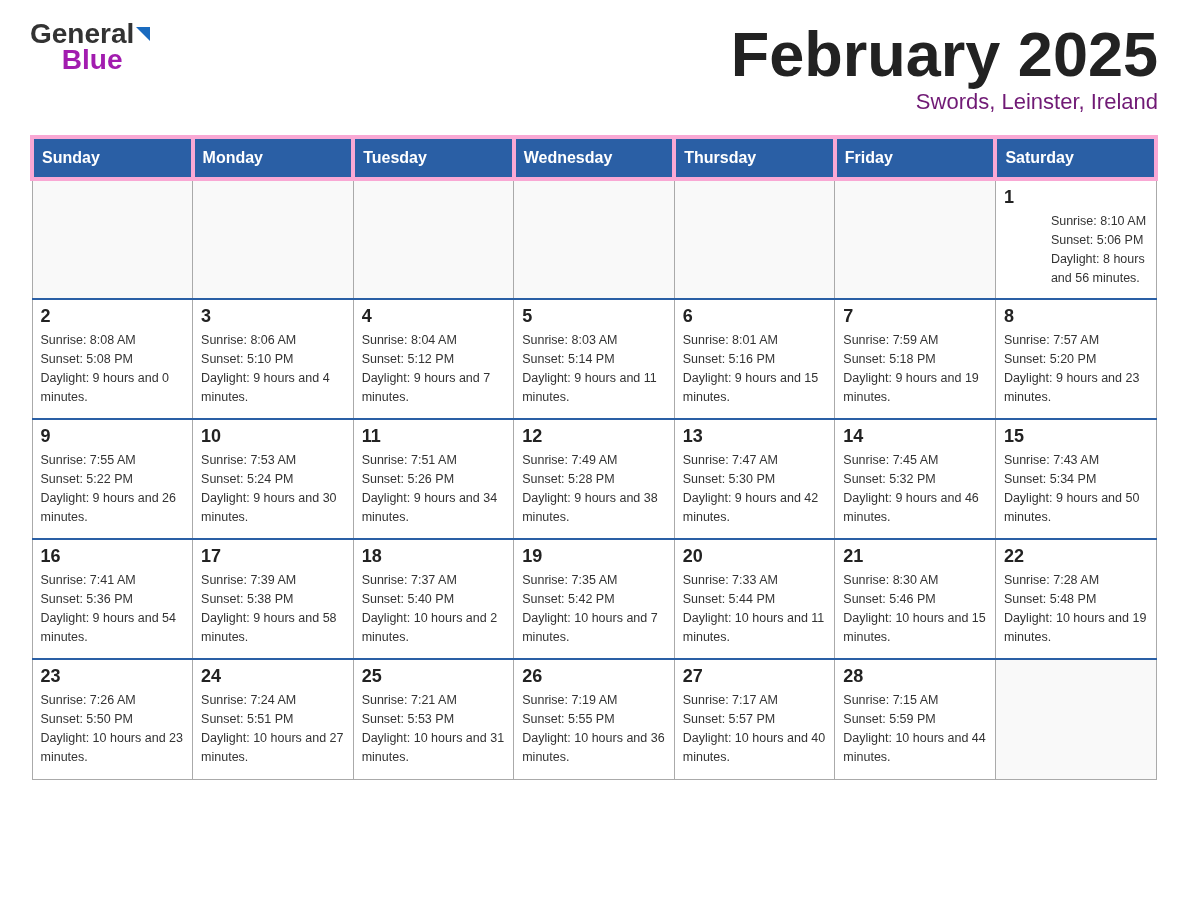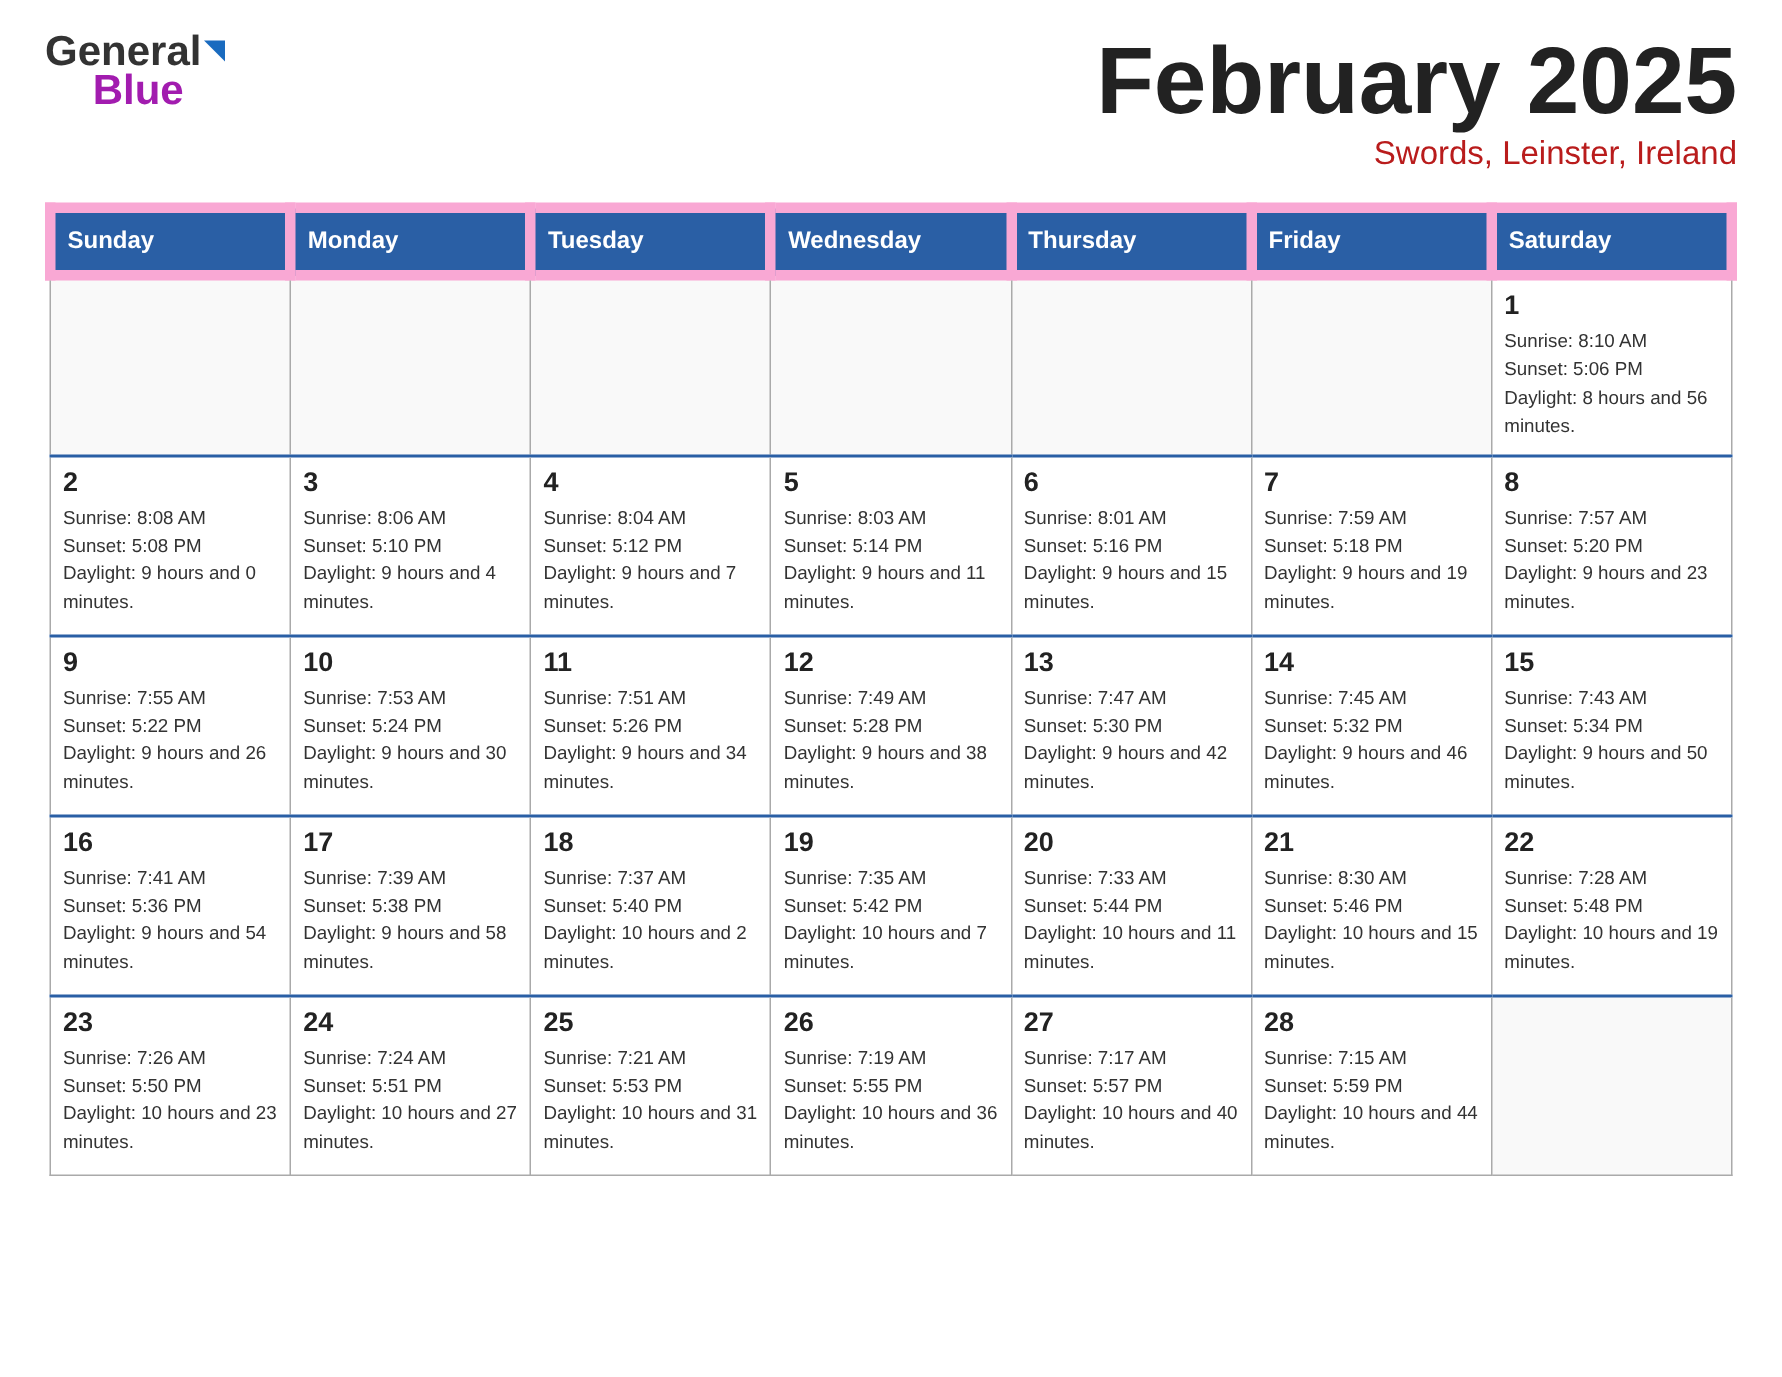--- a/index.html
+++ b/index.html
@@ -53,34 +53,34 @@
     }
     .title-block h1 {
       font-size: 63px;
       font-weight: 900;
       color: #222;
       line-height: 1.1;
     }
     .title-block h2 {
       font-size: 22px;
       font-weight: normal;
-      color: #b91c1c;
+      color: #701a75;
     }
     .calendar {
       width: 100%;
       border-collapse: collapse;
     }
     .calendar th {
       background-color: #2a5fa5;
       color: #fff;
       font-size: 16px;
       font-weight: bold;
       padding: 10px 8px;
       text-align: left;
-      border: 7px solid #f9a8d4;
+      border: 4px solid #f9a8d4;
     }
     .calendar td {
       border: 1px solid #aaa;
       vertical-align: top;
       padding: 6px 8px;
       width: calc(100% / 7);
       min-height: 120px;
       height: 120px;
     }
     .calendar td.empty {
@@ -134,21 +134,21 @@
   <tbody id="calendar-body">
   <tr class="week-row">
         <td class="empty"></td>
         <td class="empty"></td>
         <td class="empty"></td>
         <td class="empty"></td>
         <td class="empty"></td>
         <td class="empty"></td>
         <td>
           <span class="day-number">1</span>
-          <div class="day-info" style="white-space: pre-line;">Sunrise: 8:10 AM
+          <div class="day-info" style="white-space: pre-line; margin-left: 47px;">Sunrise: 8:10 AM
 Sunset: 5:06 PM
 Daylight: 8 hours and 56 minutes.</div>
         </td>
       </tr>
       <tr class="week-row">
         <td>
           <span class="day-number">2</span>
           <div class="day-info" style="white-space: pre-line;">Sunrise: 8:08 AM
 Sunset: 5:08 PM
 Daylight: 9 hours and 0 minutes.</div>

